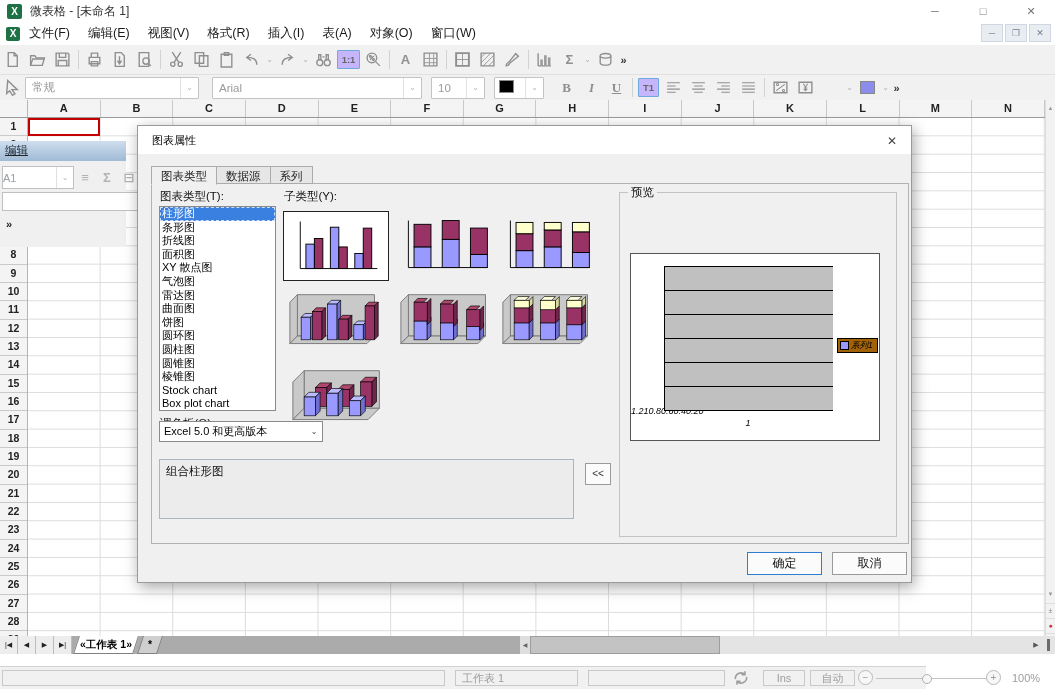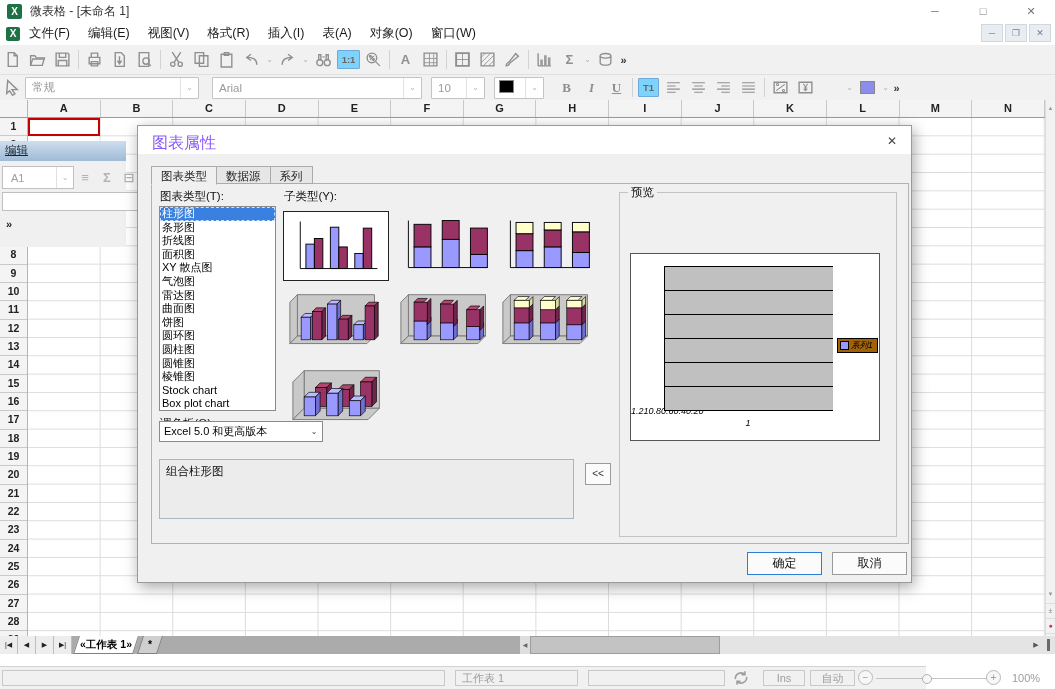--- a/index.html
+++ b/index.html
@@ -22,21 +22,21 @@
           font-size:9px;display:flex;align-items:center;justify-content:center;}
   
   .toolbar{position:absolute;left:0;width:1055px;background:#f1f1f1;display:flex;align-items:center;}
   .tb1{top:45px;height:29px;border-bottom:1px solid #e0e0e0;}
   .tb2{top:75px;height:25px;border-bottom:1px solid #d5d5d5;}
   .tbb{width:25px;height:24px;display:flex;align-items:center;justify-content:center;flex:none;}
   .tbb svg{width:17px;height:17px;stroke:#8f8f8f;fill:none;stroke-width:1.3;}
   .tbb .fillg{fill:#9a9a9a;stroke:none;}
   .tbsep{width:1px;height:19px;background:#d2d2d2;margin:0 3px;flex:none;}
   .caret{font-size:8px;color:#b0b0b0;width:11px;text-align:center;flex:none;}
-  .ratiobox{border:1px solid #6fa8dc;background:#7dd3fc;color:#666;font-size:9.5px;font-weight:bold;
+  .ratiobox{border:1px solid #6fa8dc;background:#c4b5fd;color:#666;font-size:9.5px;font-weight:bold;
             padding:3px 4px;border-radius:1px;}
   .glyphbtn{color:#8f8f8f;font-weight:bold;font-size:13px;}
   .combo{height:20px;background:#fff;border:1px solid #c4c4c4;display:flex;align-items:center;flex:none;
          color:#9a9a9a;font-size:11.5px;border-radius:1px;}
   .combo .cv{flex:1;padding-left:6px;overflow:hidden;white-space:nowrap;}
   .combo .ca{width:17px;text-align:center;color:#b5b5b5;font-size:8px;border-left:1px solid #e2e2e2;align-self:stretch;display:flex;align-items:center;justify-content:center;}
   .swatch{width:13px;height:11px;border:1px solid #888;}
   
   .sheet{position:absolute;left:0;top:100px;width:1055px;height:548px;background:#fff;}
   .corner{position:absolute;left:0;top:0;width:28px;height:18px;background:#f4f4f4;border-right:1px solid #b5b5b5;border-bottom:1px solid #9a9a9a;box-sizing:border-box;}
@@ -51,30 +51,30 @@
   .sel-a1{position:absolute;left:28px;top:18px;width:72px;height:18px;border:2px solid #c40000;background:#fff;box-sizing:border-box;}
   
   .vscroll{position:absolute;right:0;top:0;width:10px;height:548px;background:#f2f2f2;border-left:1px solid #dcdcdc;box-sizing:border-box;}
   .vs-el{position:absolute;left:0;width:9px;text-align:center;color:#9a9a9a;font-size:6px;line-height:12px;}
   .vs-btn{position:absolute;left:0;width:9px;height:14px;text-align:center;font-size:7px;line-height:13px;color:#8a8a8a;border-top:1px solid #ddd;}
   
   .editpanel{position:absolute;left:0;top:141px;width:126px;height:106px;background:#f0f0f0;z-index:5;text-decoration:underline;}
   .ep-head{height:20px;background:linear-gradient(#cfdeee,#9fbbd6);color:#16222e;font-size:11.5px;padding:2px 5px 0;box-sizing:border-box;}
   .ep-row{position:absolute;left:2px;top:25px;display:flex;align-items:center;}
   .ep-combo{width:70px;height:21px;background:#fff;border:1px solid #c0c0c0;display:flex;align-items:center;}
-  .ep-combo .cv{flex:1;padding-left:8px;color:#9aa0a6;font-size:11px;}
+  .ep-combo .cv{flex:1;padding-left:0;color:#9aa0a6;font-size:11px;}
   .ep-combo .ca{width:16px;align-self:stretch;border-left:1px solid #e0e0e0;display:flex;align-items:center;justify-content:center;color:#b5b5b5;font-size:8px;}
   .ep-ico{width:22px;text-align:center;color:#b3b3b3;font-size:13px;font-weight:bold;}
   .ep-input{position:absolute;left:2px;top:51px;width:144px;height:19px;background:#fff;border:1px solid #c0c0c0;box-sizing:border-box;}
   .ep-expand{position:absolute;left:6px;top:77px;font-size:11px;font-weight:bold;color:#222;}
   
   .dialog{position:absolute;left:137px;top:125px;width:775px;height:458px;background:#f0f0f0;border:1px solid #9a9a9a;
           box-shadow:2px 4px 14px rgba(0,0,0,.35);box-sizing:border-box;z-index:20;}
   .dlg-title{position:absolute;left:0;top:0;width:100%;height:28px;background:#fff;}
-  .dlg-title .t{position:absolute;left:14px;top:7px;font-size:16px;color:#8b5cf6;}
+  .dlg-title .t{position:absolute;left:14px;top:7px;font-size:11px;color:#000000;}
   .dlg-close{position:absolute;right:10px;top:6px;width:18px;height:18px;text-align:center;line-height:18px;color:#444;font-size:12px;}
   .dlg-tabs{position:absolute;left:13px;top:40px;display:flex;z-index:2;}
   .dtab{height:18px;padding:2px 9px 0;font-size:11.5px;border:1px solid #ababab;background:#e6e6e6;margin-right:-1px;box-sizing:border-box;}
   .dtab.active{background:#f0f0f0;border-bottom:1px solid #f0f0f0;height:19px;}
   .dlg-frame{position:absolute;left:13px;top:57px;width:758px;height:361px;border:1px solid #b2b2b2;box-sizing:border-box;}
   .dlg-label{position:absolute;font-size:11.5px;color:#111;}
   .ct-list{position:absolute;left:21px;top:80px;width:117px;height:205px;background:#fff;border:1px solid #8a8a8a;box-sizing:border-box;overflow:hidden;}
   .ct-item{height:13.6px;line-height:13.6px;font-size:11px;padding-left:2px;white-space:nowrap;color:#000;}
   .ct-item.sel{background:#3a80e0;color:#fff;outline:1px dashed #d0e0ff;outline-offset:-1px;}
   .pal-combo{position:absolute;left:21px;top:295px;width:164px;height:21px;background:#fff;border:1px solid #8a8a8a;box-sizing:border-box;display:flex;align-items:center;}

